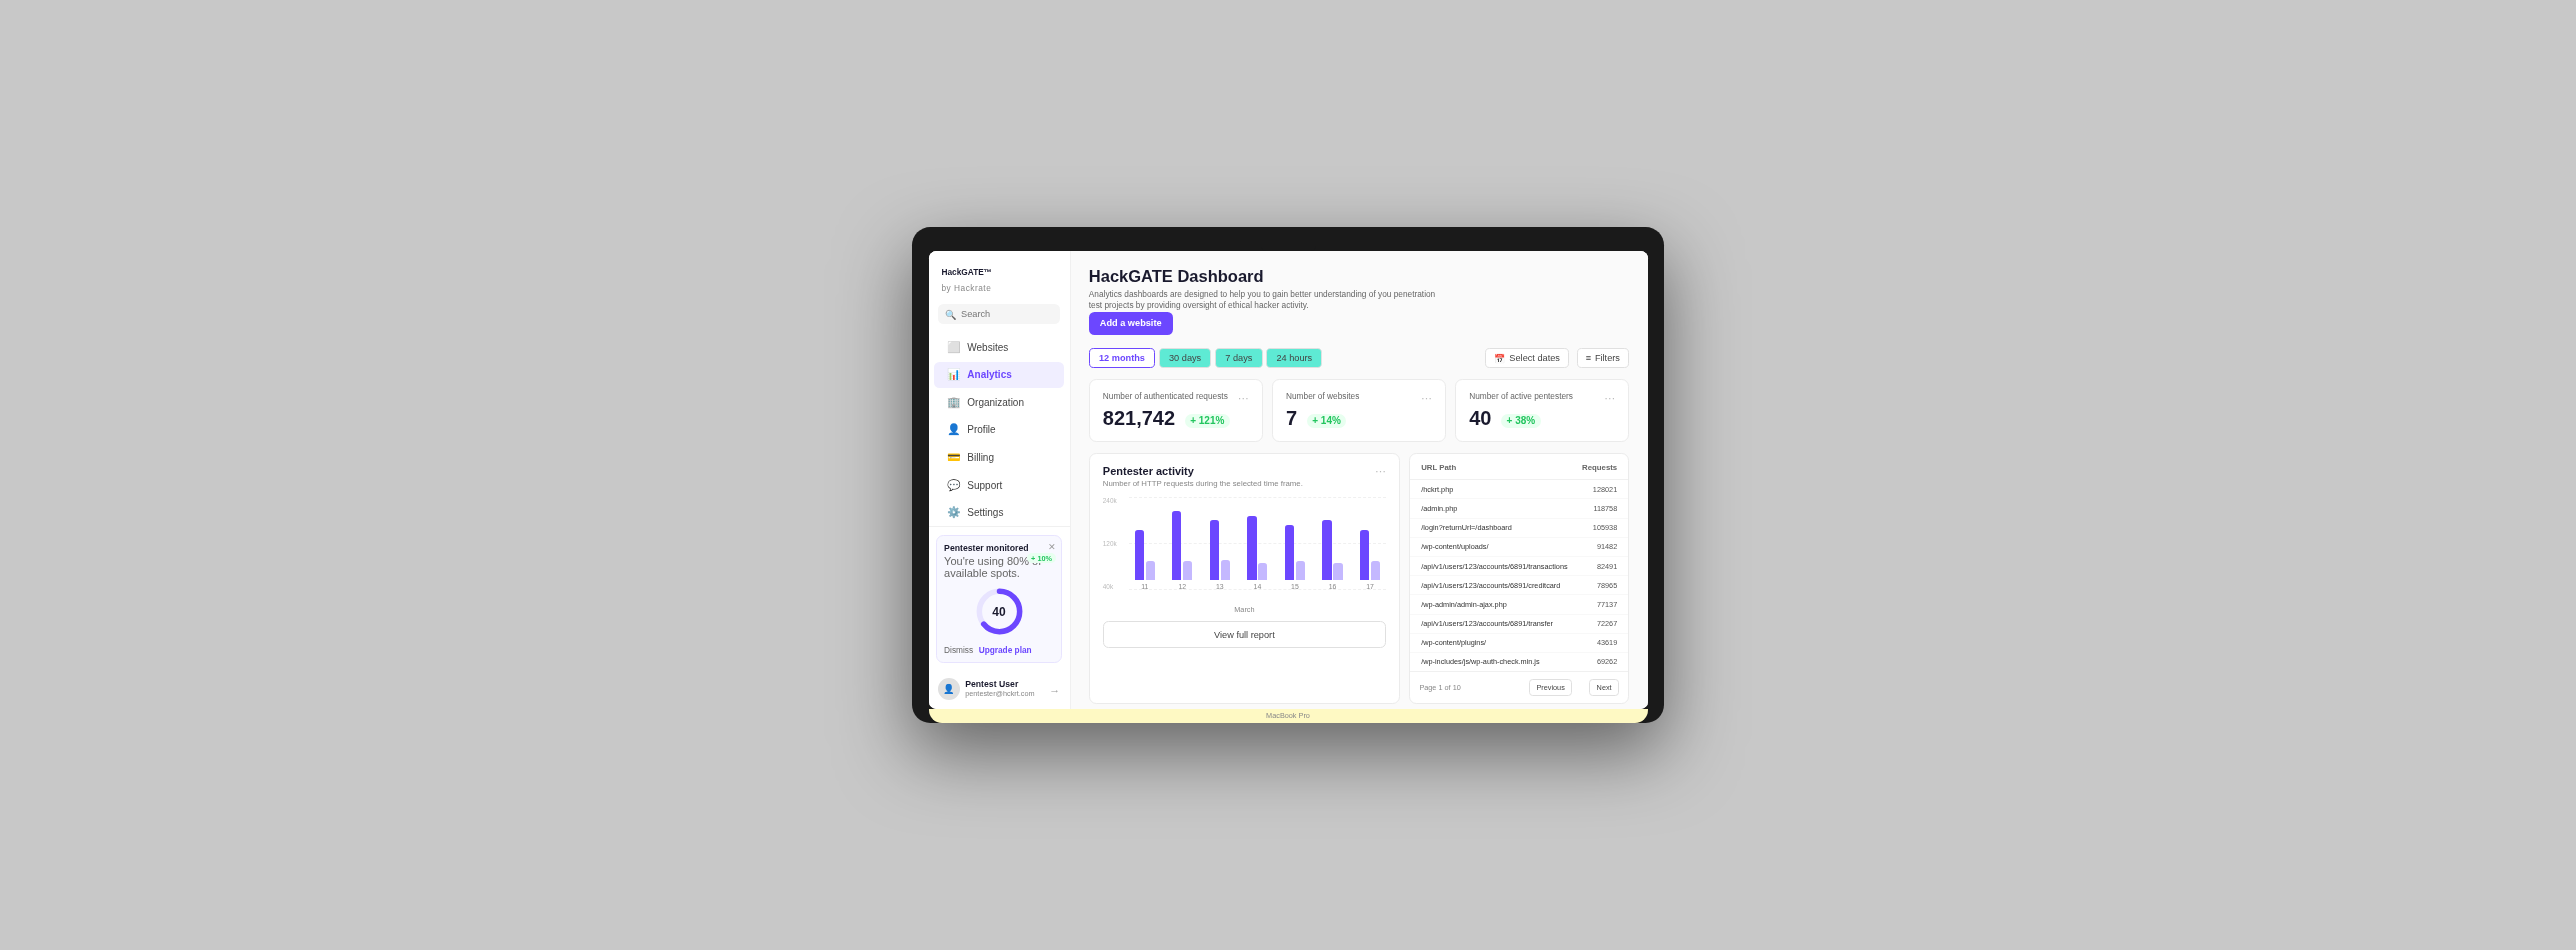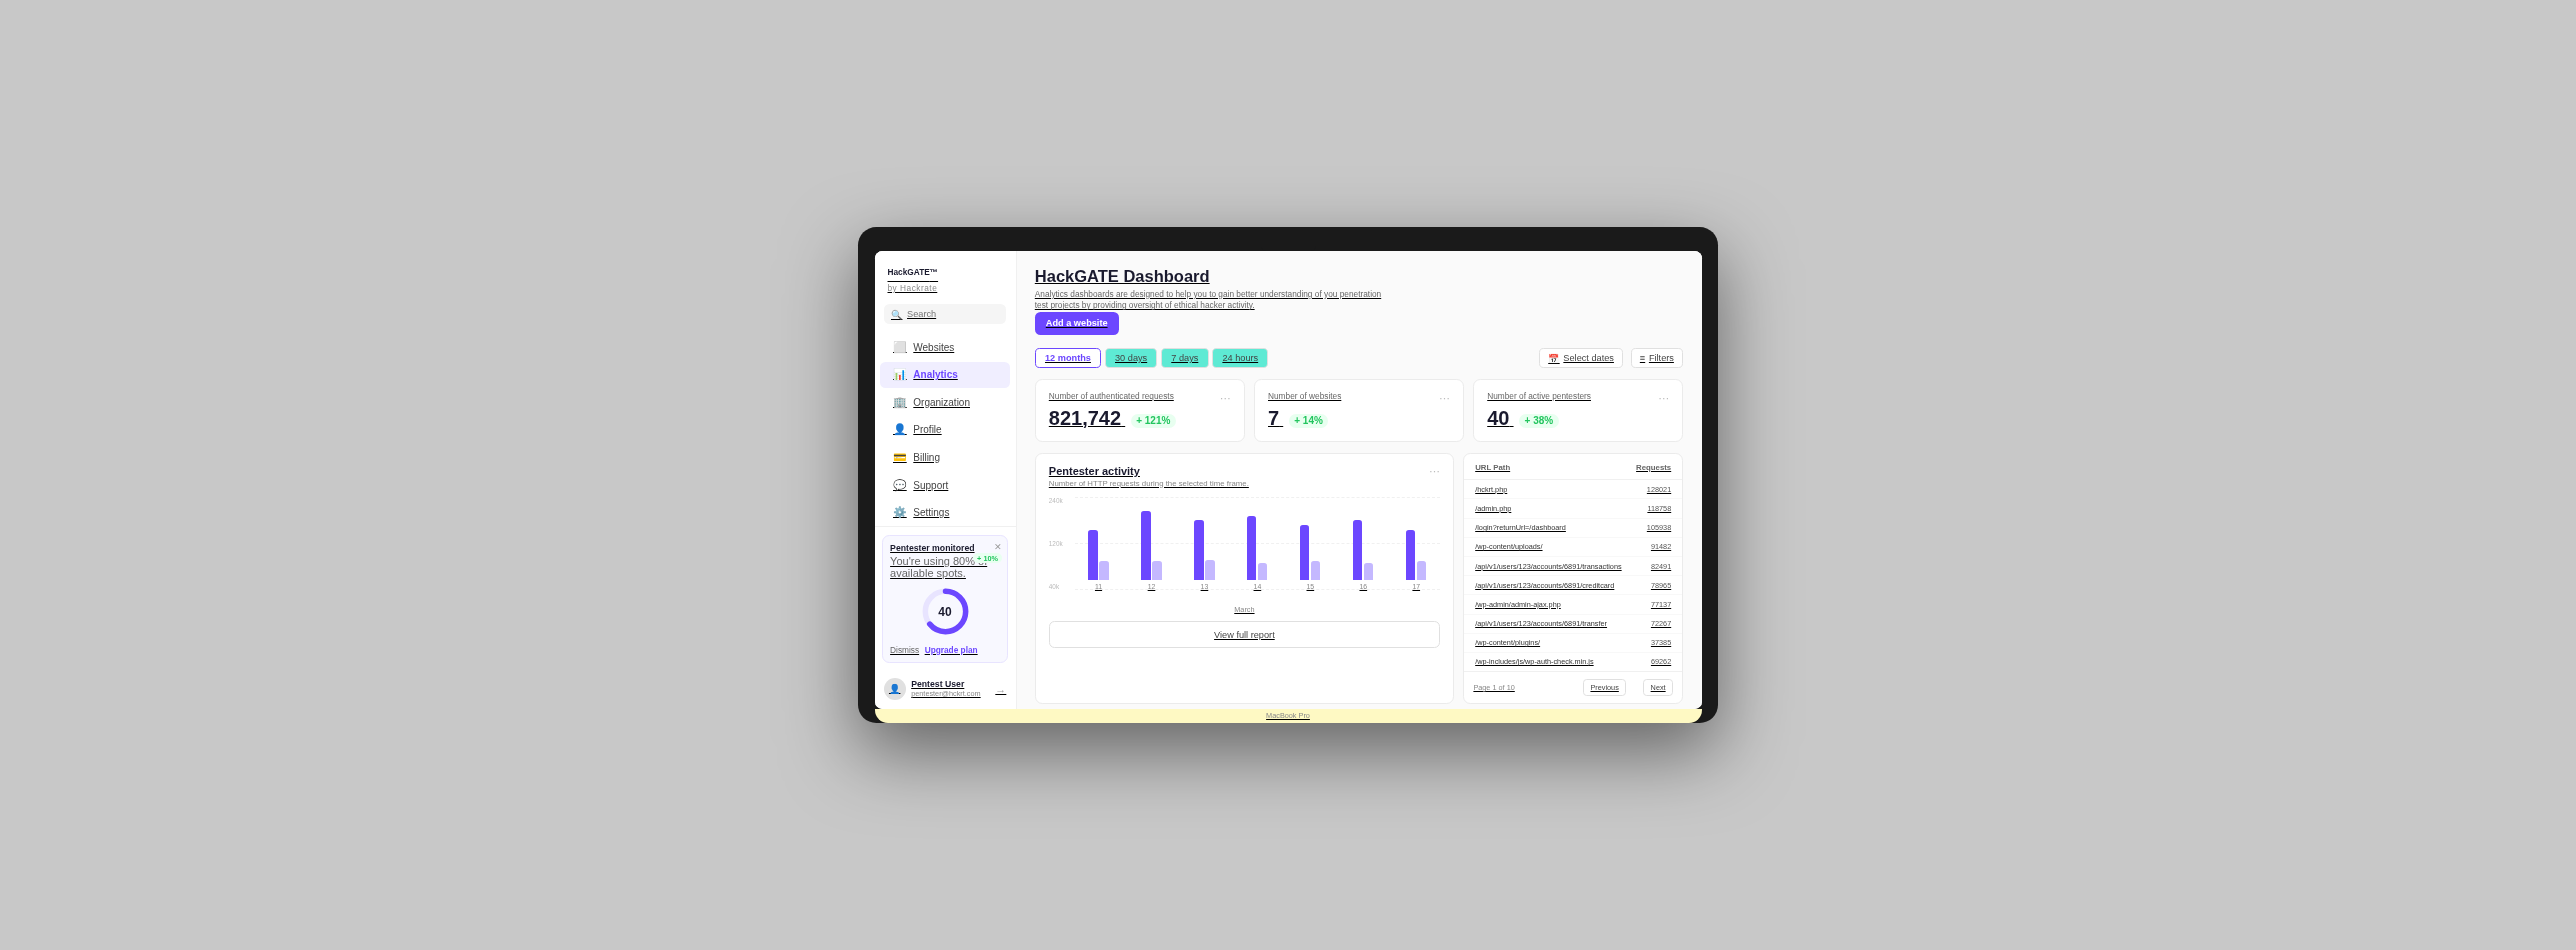--- a/index.html
+++ b/index.html
@@ -5,26 +5,25 @@
     * { box-sizing: border-box; margin: 0; padding: 0; }
     body {
       background: #c8c8c8;
       display: flex;
       justify-content: center;
       align-items: center;
       min-height: 100vh;
       font-family: -apple-system, BlinkMacSystemFont, 'Segoe UI', sans-serif;
     }
     .laptop-outer {
-      width: 860px;
+      width: 752px;
       background: #1a1a1a;
       border-radius: 18.3px;
       padding: 16.5px 16.5px 0 16.5px;
       box-shadow: 0 27.5px 73px rgba(0,0,0,0.5);
-      text-decoration: underline;
     }
     .laptop-screen {
       background: #fff;
       border-radius: 7.3px;
       overflow: hidden;
       display: flex;
       flex-direction: column;
     }
     .app-container {
       display: flex;
@@ -760,21 +759,21 @@
                 <div class="table-row-item">
                   <span class="url-path">/wp-admin/admin-ajax.php</span>
                   <span class="req-count">77137</span>
                 </div>
                 <div class="table-row-item">
                   <span class="url-path">/api/v1/users/123/accounts/6891/transfer</span>
                   <span class="req-count">72267</span>
                 </div>
                 <div class="table-row-item">
                   <span class="url-path">/wp-content/plugins/</span>
-                  <span class="req-count">37385</span>
+                  <span class="req-count">43619</span>
                 </div>
                 <div class="table-row-item">
                   <span class="url-path">/wp-includes/js/wp-auth-check.min.js</span>
                   <span class="req-count">69262</span>
                 </div>
               </div>
             <div class="table-footer">
               <span class="page-info">Page 1 of 10</span>
               <div class="pagination-btns">
                 <button class="page-btn">Previous</button>

